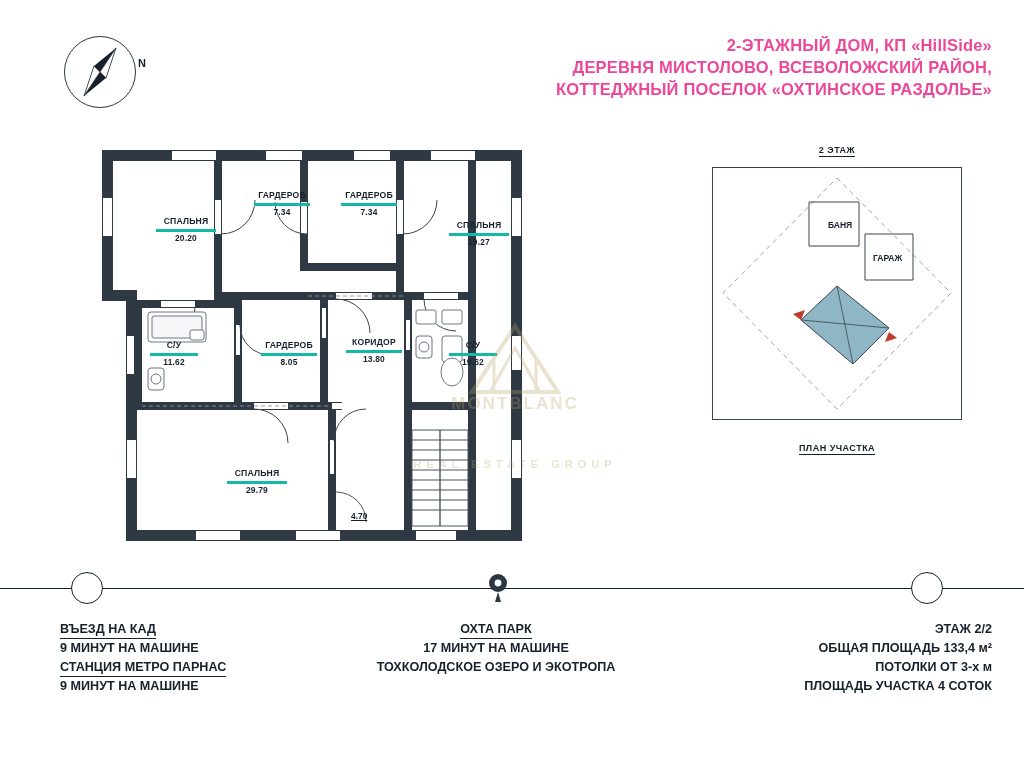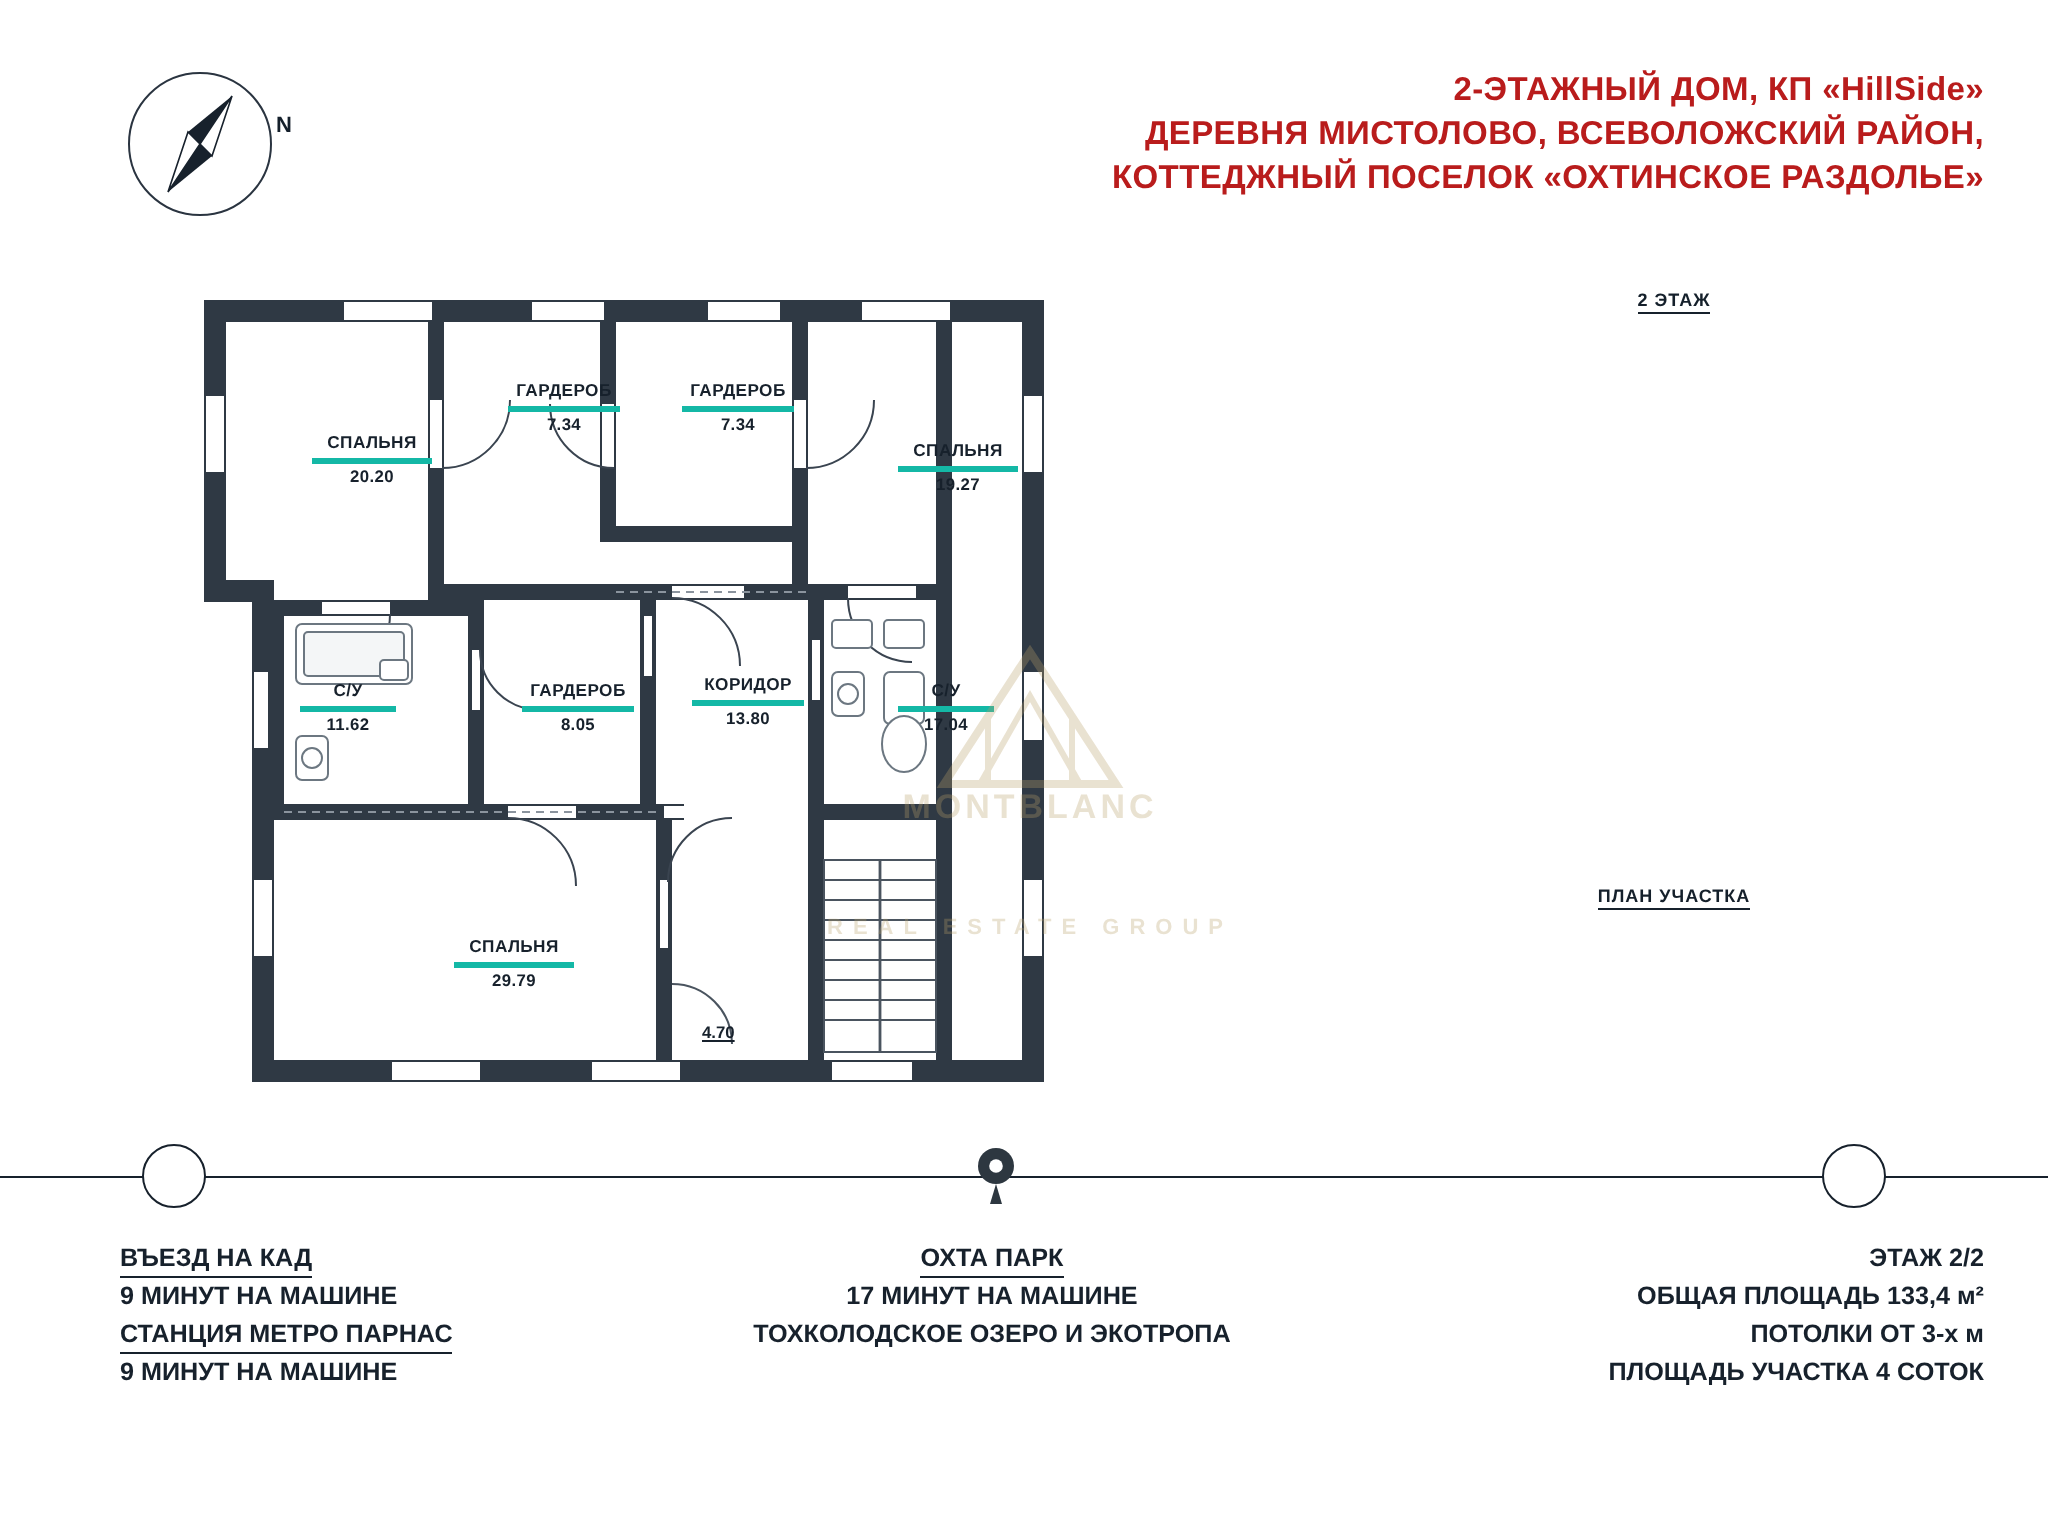--- a/index.html
+++ b/index.html
@@ -25,21 +25,21 @@
     position: absolute;
     right: 32px;
     top: 34px;
     text-align: right;
     line-height: 1.34;
   }
   .header div {
     font-size: 16.5px;
     font-weight: bold;
     letter-spacing: 0.2px;
-    color: #b91c1c;
+    color: #ec4899;
     white-space: nowrap;
   }
 
   
   .compass {
     position: absolute;
     left: 64px;
     top: 36px;
     width: 76px;
     height: 76px;
@@ -364,21 +364,21 @@
     <div class="room-label" style="left:168px; top:200px; width:70px;">
       <span>ГАРДЕРОБ</span>
       <span class="area">8.05</span>
     </div>
     <div class="room-label" style="left:253px; top:197px; width:70px;">
       <span>КОРИДОР</span>
       <span class="area">13.80</span>
     </div>
     <div class="room-label" style="left:357px; top:200px; width:60px;">
       <span>С/У</span>
-      <span class="area">17.04</span>
+      <span class="area">19.62</span>
     </div>
     <div class="room-label" style="left:133px; top:328px; width:76px;">
       <span>СПАЛЬНЯ</span>
       <span class="area">29.79</span>
     </div>
     <div class="area-only" style="left:265px; top:371px;text-decoration:underline;">4.70</div>
   </div>
 
   <div class="watermark">
     <svg width="250" height="80" viewBox="0 0 250 80">
@@ -387,20 +387,39 @@
       <line x1="104" y1="74" x2="104" y2="40" stroke="#b9a06a" stroke-width="3"></line>
       <line x1="146" y1="74" x2="146" y2="40" stroke="#b9a06a" stroke-width="3"></line>
     </svg>
     <div class="wm-text wm-main">MONTBLANC</div>
     <div class="wm-text wm-sub">REAL ESTATE GROUP</div>
   </div>
 
   <div class="siteplan-title">
     <span>2 ЭТАЖ</span>
   </div>
+  <div class="siteplan">
+    <svg width="248" height="251" viewBox="0 0 248 251">
+
+      <polygon points="124,10 238,125 124,241 10,125" fill="none" stroke="#9aa4ae" stroke-width="1" stroke-dasharray="5 4"></polygon>
+
+      <polygon points="96,34 146,34 146,78 96,78" fill="none" stroke="#3a4450" stroke-width="1"></polygon>
+
+      <polygon points="152,66 200,66 200,112 152,112" fill="none" stroke="#3a4450" stroke-width="1"></polygon>
+
+      <polygon points="88,152 124,118 176,160 140,196" fill="#8fb6c4" stroke="#3a4450" stroke-width="1"></polygon>
+      <line x1="88" y1="152" x2="176" y2="160" stroke="#3a4450" stroke-width="0.8"></line>
+      <line x1="124" y1="118" x2="140" y2="196" stroke="#3a4450" stroke-width="0.8"></line>
+
+      <polygon points="80,146 92,142 88,152" fill="#c0392b"></polygon>
+      <polygon points="184,170 172,174 176,164" fill="#c0392b"></polygon>
+    </svg>
+    <div class="site-box-label" style="left:115px; top:52px;">БАНЯ</div>
+    <div class="site-box-label" style="left:160px; top:85px;">ГАРАЖ</div>
+  </div>
   <div class="siteplan-caption">
     <span>ПЛАН УЧАСТКА</span>
   </div>
 
   <div class="divider"></div>
   <div class="pin-circle" style="left:71px; top:572px;"></div>
   <div class="pin-circle" style="left:911px; top:572px;"></div>
   <svg style="position:absolute; left:486px; top:572px;" width="24" height="32" viewBox="0 0 24 32">
     <circle cx="12" cy="11" r="9" fill="#2d3740"></circle>
     <circle cx="12" cy="11" r="3.4" fill="#ffffff"></circle>

